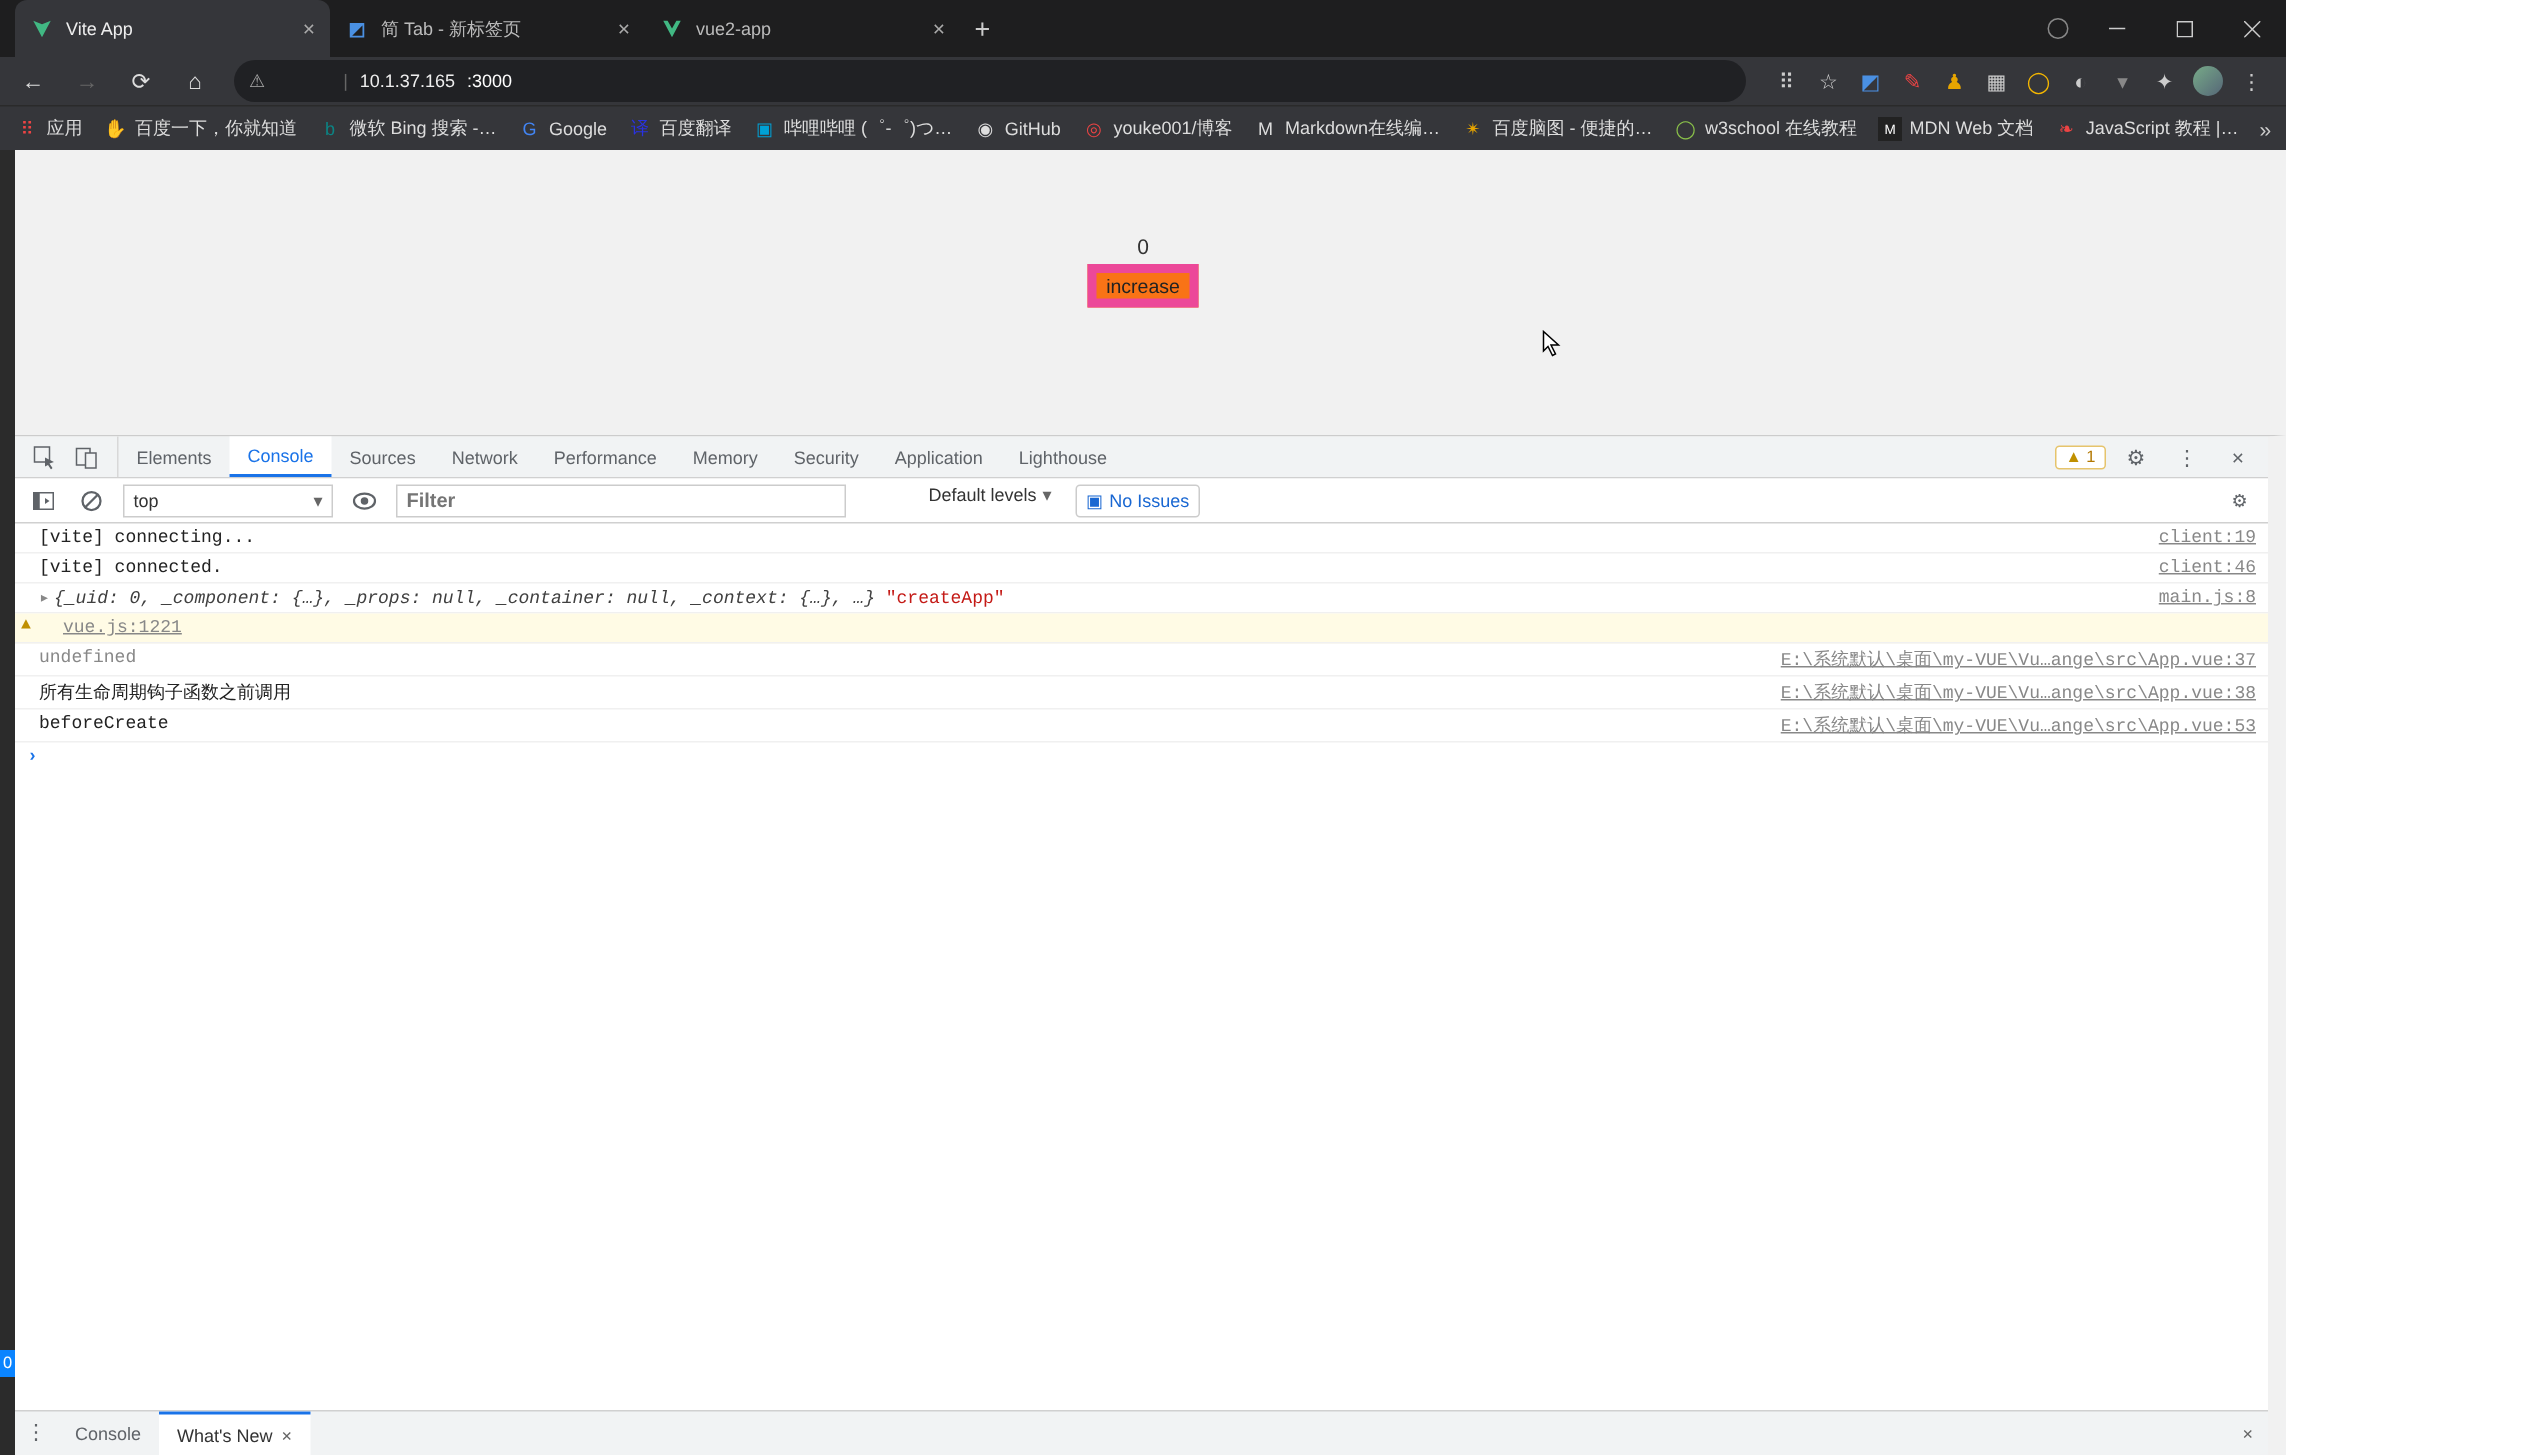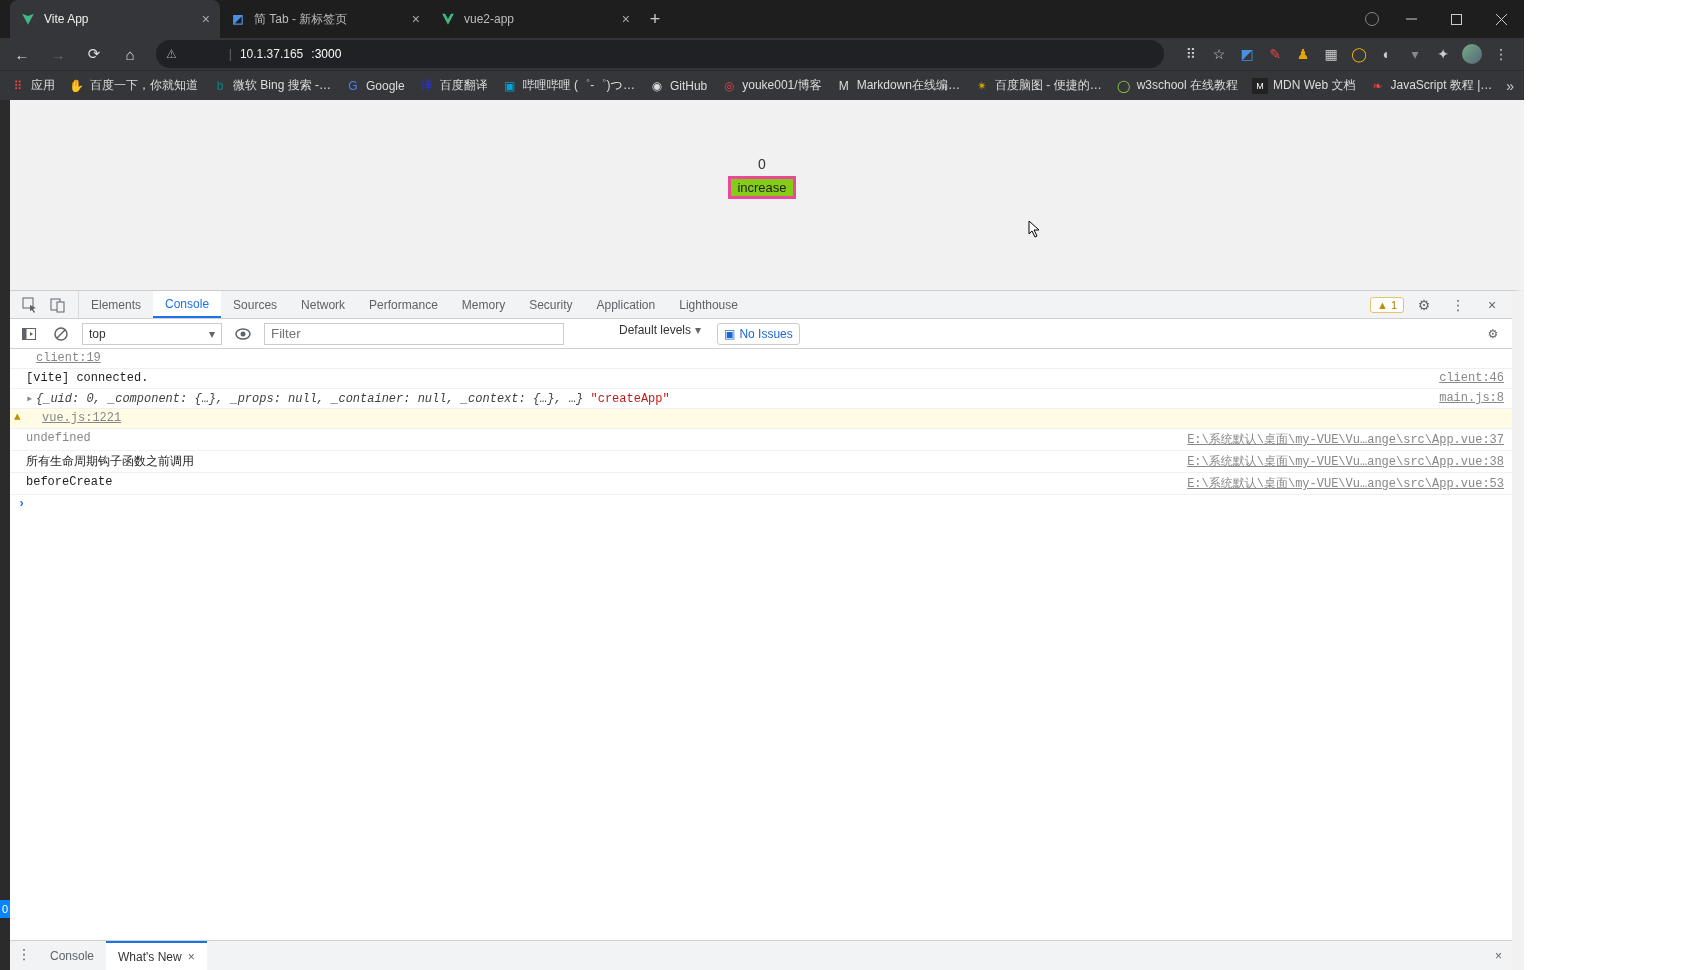--- a/index.html
+++ b/index.html
@@ -41,37 +41,37 @@
 
 
 .bookmarks { height: 30px; background: #35363a; border-top: 1px solid #2a2a2a; display: flex; align-items: center; padding: 0 10px; gap: 14px; color: #ddd; font-size: 12px; position: relative; z-index: 1;}
 .bm { display: flex; align-items: center; gap: 5px; white-space: nowrap; cursor: pointer;}
 .bm .ico { width: 16px; height: 16px; display: inline-flex; align-items: center; justify-content: center; font-size: 12px;}
 .bm-over { margin-left: auto; color: #ccc; font-size: 14px; cursor: pointer;}
 
 
 .page { flex: 0 0 auto; height: 190px; background: #f1f1f1; display: flex; flex-direction: column; align-items: center; padding-top: 56px; position: relative; z-index: 1; margin-left: 10px; border-right: 10px solid #f1f1f1;}
 .page .count { font-size: 14px; color: #333; }
-.page .btn { margin-top: 4px; padding: 1px 6px; font-size: 13px; background: #84cc16; border: 3px solid #ec4899; color: #222; cursor: pointer;}
+.page .btn { margin-top: 4px; padding: 1px 6px; font-size: 13px; background: #f97316; border: 6px solid #ec4899; color: #222; cursor: pointer;}
 .cursor-arrow { position: absolute; left: 1018px; top: 120px; font-size: 16px; color: #111;}
 
 
 .devtools { flex: 1; display: flex; flex-direction: column; border-top: 1px solid #ccc; background: #fff; margin-left: 10px; position: relative; z-index: 1; border-right: 12px solid #f1f1f1;}
 .dt-tabs { height: 28px; border-bottom: 1px solid #d0d0d0; background: #f1f3f4; display: flex; align-items: stretch; font-size: 12px; color: #5f6368; justify-content: center;}
 .dt-leftbtns { display: flex; align-items: center; gap: 0; padding: 0 6px; border-right: 1px solid #d8d8d8;}
 .dt-btn { width: 28px; height: 26px; display: flex; align-items: center; justify-content: center; cursor: pointer; color: #5f6368; font-size: 14px;}
 .dt-tab { padding: 0 12px; display: flex; align-items: center; cursor: pointer; }
 .dt-tab.active { color: #1a73e8; border-bottom: 2px solid #1a73e8; background: #fff;}
 .dt-right { margin-left: auto; display: flex; align-items: center; gap: 6px; padding-right: 6px;}
 .warn-badge { background: #fff; border: 1px solid #e6c46c; color: #b27700; border-radius: 3px; padding: 1px 6px; font-size: 11px; display: flex; align-items: center; gap: 3px;}
 
 .console-toolbar { height: 30px; border-bottom: 1px solid #d0d0d0; background: #fff; display: flex; align-items: center; gap: 10px; padding: 0 8px; font-size: 12px;}
 .ct-btn { width: 22px; height: 22px; display: flex; align-items: center; justify-content: center; color: #5f6368; cursor: pointer;}
 .ct-select { width: 140px; height: 22px; border: 1px solid #ccc; padding: 0 6px; display: flex; align-items: center; justify-content: space-between; color: #333; background: #fff;}
-.ct-input { flex: 0 0 300px; height: 22px; border: 1px solid #ccc; padding: 0 6px; color: #888;}
+.ct-input { flex: 0 0 300px; height: 22px; border: 1px solid #ccc; padding: 0 6px; color: #888; font-weight: bold;}
 .ct-levels { height: 22px; padding: 0 6px; display: flex; align-items: flex-start; gap: 4px; color: #333; margin-left: 39px;}
 .ct-issues { height: 22px; border: 1px solid #ccc; border-radius: 3px; padding: 0 6px; display: flex; align-items: center; gap: 4px; color: #1967d2;}
 .ct-gear { margin-left: auto; }
 
 .console-log { font-family: Consolas, "Courier New", monospace; font-size: 12px; color: #222; }
 .row { display: flex; align-items: flex-start; border-bottom: 1px solid #f0f0f0; padding: 2px 8px 2px 16px; gap: 6px; min-height: 20px;}
 .row .msg { flex: 1; white-space: pre; }
 .row .src { color: #888; text-decoration: underline; cursor: pointer; padding-left: 10px; white-space: nowrap;}
 .row.warn { background: #fffbe5; }
 .row .icon-w { color: #c09000; font-size: 11px; width: 12px; margin-left: -12px;}
@@ -306,20 +306,21 @@
       </div>
       <div class="ct-issues">
         <span style="color:#1967d2">▣</span>
         <span>No Issues</span>
       </div>
       <div class="ct-btn ct-gear">⚙</div>
     </div>
 
     <div class="console-log">
       <div class="row">
+        <span class="msg">[vite] connecting...</span>
         <span class="src">client:19</span>
       </div>
       <div class="row">
         <span class="msg">[vite] connected.</span>
         <span class="src">client:46</span>
       </div>
       <div class="row">
         <span class="msg"><span class="tri">▸</span><span class="obj">{_uid: 0, _component: {…}, _props: null, _container: null, _context: {…}, …}</span> <span class="str">"createApp"</span></span>
         <span class="src">main.js:8</span>
       </div>

